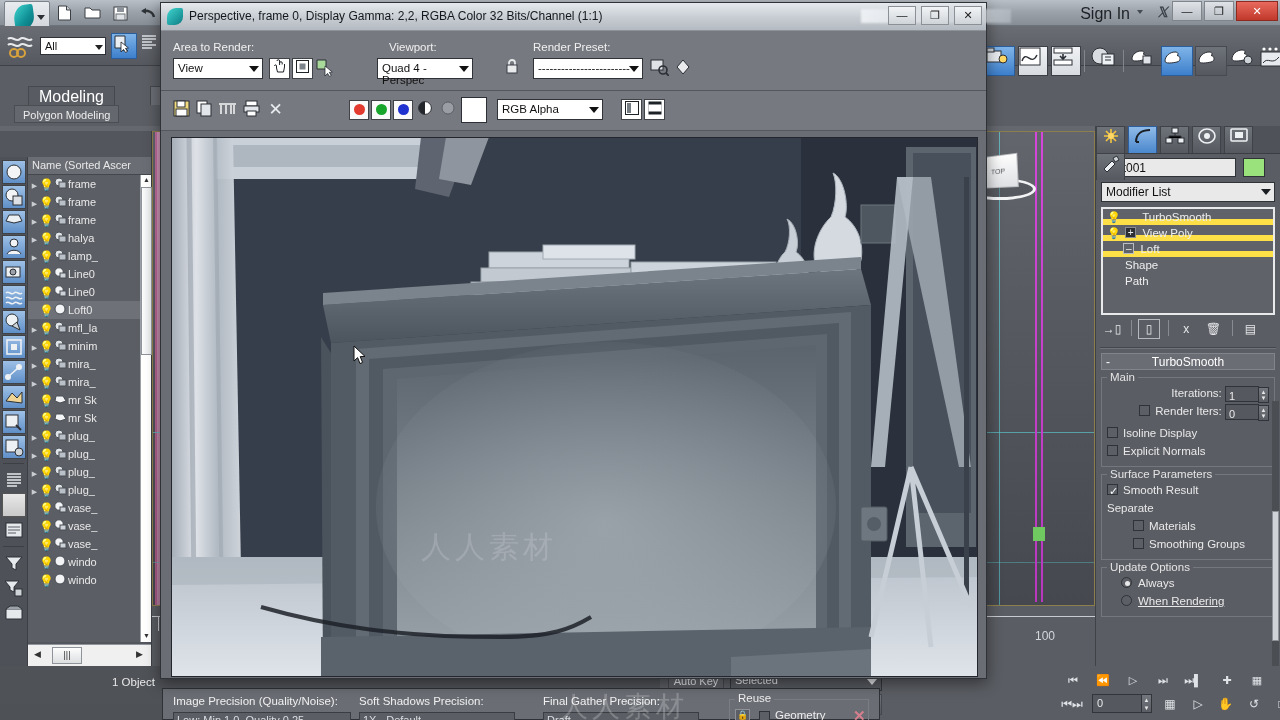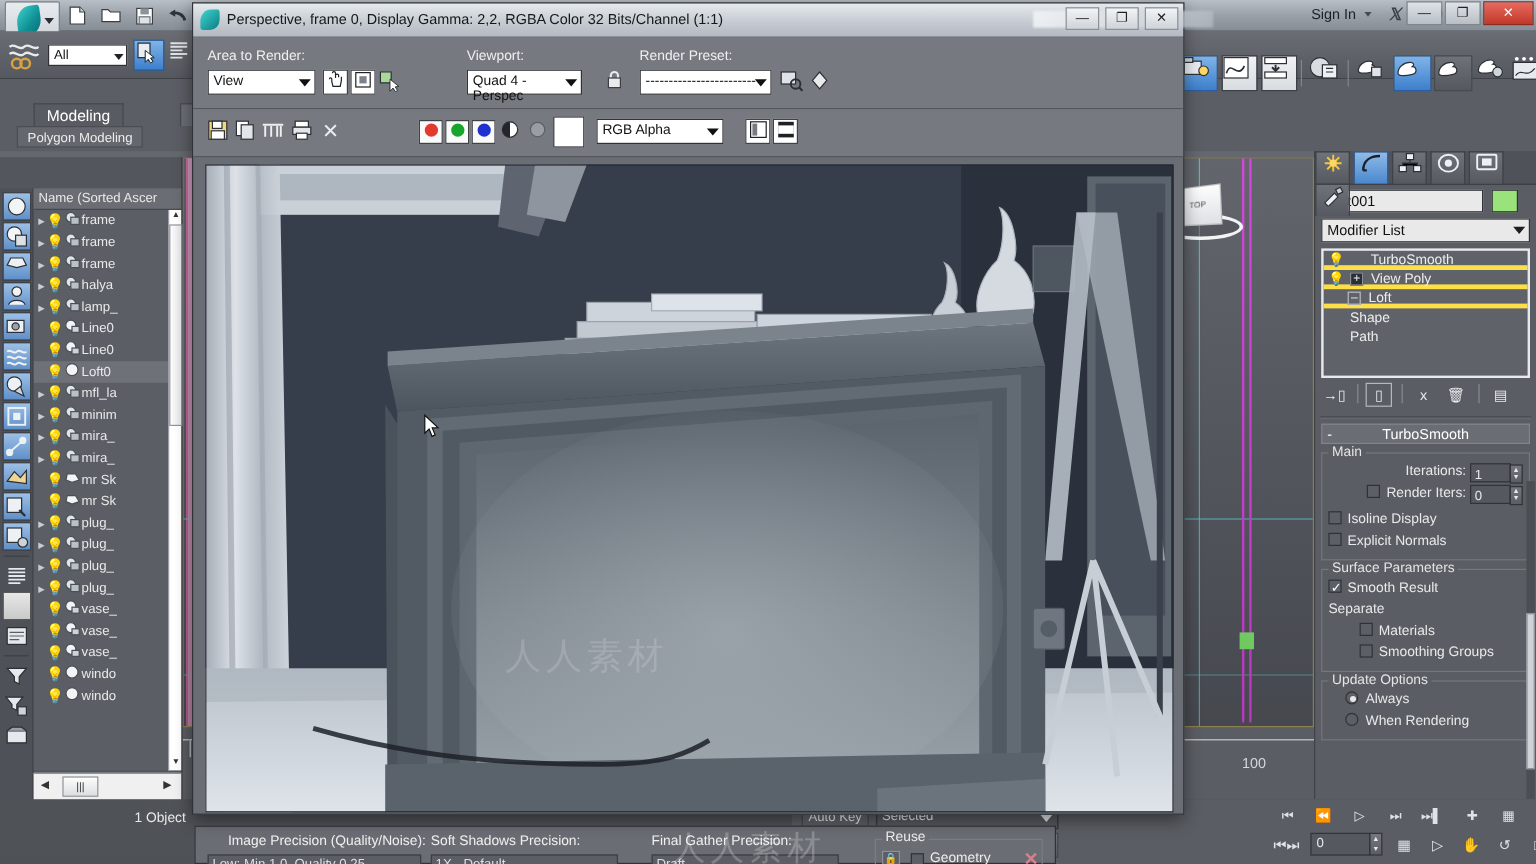--- a/index.html
+++ b/index.html
@@ -35,21 +35,21 @@
          display:inline-flex; align-items:center; justify-content:center;
          vertical-align:top; }
   .menu-item{ display:inline-block; padding:4px 9px; font-size:12px; color:#1d2125;
               vertical-align:top; margin-top:2px; }
   #winctl{ position:absolute; right:2px; top:1px; }
   .wbtn{ display:inline-block; width:30px; height:20px; border:1px solid #80858c;
          background:linear-gradient(#dfe3e8,#b9bec5); margin-left:-1px;
          text-align:center; line-height:18px; font-size:11px; color:#222; }
   .wbtn.close{ background:linear-gradient(#e86a5e,#c0392b); color:#fff; width:42px;
                border-color:#8d2b20; }
-  #signin{ position:absolute; right:150px; top:5px; font-size:12px; color:#1d2125; }
+  #signin{ position:absolute; right:150px; top:5px; font-size:16px; color:#1d2125; }
   .xlogo{ position:absolute; right:112px; top:4px; font-size:14px; color:#3b4148;
           font-weight:bold; font-style:italic;}
   .qhelp{ position:absolute; right:78px; top:3px; width:17px;height:17px;
           border:1.6px solid #3b4148; border-radius:50%; text-align:center;
           line-height:14px; font-size:11px; color:#3b4148; font-weight:bold;}
   .dotcaret{ position:absolute; top:10px; width:0;height:0;
           border-left:3.5px solid transparent;border-right:3.5px solid transparent;
           border-top:4px solid #454b52;}
 
   
@@ -63,21 +63,21 @@
               border-left:4px solid transparent;border-right:4px solid transparent;
               border-top:5px solid #222;}
   .sq-btn{ position:absolute; width:26px; height:26px; top:7px;
            border:1px solid #3c4046; background:linear-gradient(#70747b,#55585e);}
   .sq-btn.on{ background:linear-gradient(#7fb4e8,#3d7fcc); border-color:#2a5e9c;}
 
   
   #ribbon{ position:absolute; left:0; top:66px; width:1280px; height:60px;
            background:#5b5e64; }
   .rtab{ position:absolute; top:20px; height:19px; line-height:19px; padding:0 10px;
-         font-size:13px; color:#e3e3e3; background:#6b6e75; border:1px solid #45484d;
+         font-size:16px; color:#e3e3e3; background:#6b6e75; border:1px solid #45484d;
          border-bottom:none;}
   .rtab.active{ background:#585b61; color:#fff; }
   .rsub{ position:absolute; top:39px; left:14px; height:18px; line-height:18px;
          padding:0 8px; font-size:11px; color:#ececec; background:#64676d;
          border:1px solid #4a4d52; }
 
   
   #explorer{ position:absolute; left:0; top:131px; width:152px; height:535px;
              background:#53565c; border-right:1px solid #3c3f44; }
   #exp-menu{ height:26px; border-bottom:1px solid #46494e; position:relative; }
@@ -170,21 +170,21 @@
              border:1px solid #2f3236; vertical-align:top; margin-left:4px;}
   #cp-modlist{ margin:5px 5px 0 5px; height:20px; background:#e9e9e9;
                border:1px solid #2f3236; color:#111; font-size:12px; padding:2px 4px;
                position:relative;}
   #cp-modlist .cv{ position:absolute; right:3px; top:6px; width:0;height:0;
                border-left:5px solid transparent;border-right:5px solid transparent;
                border-top:6px solid #1b1e22;}
   #cp-stack{ margin:5px 5px 0 5px; height:108px; background:#5f6269;
              border:2px solid #e8e9eb; }
   .mrow{ height:16px; line-height:16px; font-size:11.5px; color:#eee;
-         border-bottom:4px solid #fde047; padding-left:3px; white-space:nowrap;}
+         border-bottom:6px solid #fde047; padding-left:3px; white-space:nowrap;}
   .mrow .b{ display:inline-block; width:16px; text-align:center; color:#f4e38e; font-size:11px;}
   .mrow .pl{ display:inline-block; width:11px; height:11px; line-height:9px; font-size:10px;
              text-align:center; background:#2b2e33; color:#eee; border:1px solid #8a8d93;
              vertical-align:1px; margin-right:3px;}
   .mrow .mm{ display:inline-block; width:11px; height:11px; line-height:9px; font-size:10px;
              text-align:center; background:#5f6269; color:#eee; border:1px solid #babdc2;
              vertical-align:1px; margin-right:3px;}
   .mrow.sub{ padding-left:22px; border-bottom:none; }
   #cp-stacktools{ margin:4px 5px 0 5px; height:22px; text-align:left; }
   .stbtn{ display:inline-block; width:22px; height:20px; margin-right:2px;
@@ -749,21 +749,21 @@
         <div class="prow" style="padding-left:26px;">
           <span class="ck"></span><span>Smoothing Groups</span>
         </div>
       </div>
 
       <div class="grp">
         <span class="gl">Update Options</span>
         <div class="prow" style="padding-left:14px;">
           <span class="rd on"></span><span>Always</span>
         </div>
-        <div class="prow" style="padding-left:14px;">
+        <div class="prow" style="padding-left:14px;text-decoration:underline;">
           <span class="rd"></span><span>When Rendering</span>
         </div>
       </div>
     </div>
 
     <div id="cp-scroll">
       <div class="tr"></div>
       <div class="th"></div>
     </div>
   </div>
@@ -854,21 +854,21 @@
           <rect x="2" y="6" width="20" height="14" fill="#e7eaee" stroke="#2c3036"></rect>
           <circle cx="5" cy="3" r="1.6" fill="#fff"></circle>
           <circle cx="11" cy="3" r="1.6" fill="#fff"></circle>
           <circle cx="17" cy="3" r="1.6" fill="#fff"></circle>
           <path d="M4 17c5-7 9 3 16-6" stroke="#2c3036" fill="none"></path>
         </svg>
     </div>
   </div>
 
   <div id="rsd">
-    <div class="fl" style="left:27px;top:6px;">Image Precision (Quality/Noise):</div>
+    <div class="fl" style="left:10px;top:6px;">Image Precision (Quality/Noise):</div>
     <div class="fld" style="left:10px;top:23px;width:178px;">Low: Min 1.0, Quality 0.25</div>
 
     <div class="fl" style="left:196px;top:6px;">Soft Shadows Precision:</div>
     <div class="fld" style="left:196px;top:23px;width:156px;">1X - Default</div>
 
     <div class="fl" style="left:380px;top:6px;">Final Gather Precision:</div>
     <div class="fld" style="left:380px;top:23px;width:156px;">Draft</div>
 
     <div class="gbx" style="left:566px;top:10px;width:140px;height:22px;"></div>
     <div class="gbl" style="left:572px;top:3px;">Reuse</div>
@@ -910,21 +910,21 @@
       </div>
       <div class="rbtn flat" style="left:154px;top:27px;">
         <svg width="20" height="19" viewBox="0 0 20 19">
             <path d="M1 2h9v9H1z" fill="#a8d99a" stroke="#2c3036"></path>
             <path d="M9 8l6 9-2 .5L9 14z" fill="#1b2026"></path>
             <path d="M9 8v10l2.5-2.6 2 3 1.8-1-2-3 3-.4z" fill="#fff" stroke="#1b2026" stroke-width=".7"></path>
           </svg>
       </div>
 
       <div class="rlbl" style="left:228px;top:10px;">Viewport:</div>
-      <div class="rcombo" style="left:228px;top:27px;width:96px;">
+      <div class="rcombo" style="left:216px;top:27px;width:96px;">
         <span>Quad 4 - Perspec</span>
         <span class="cv"></span>
       </div>
       <div class="rbtn flat" style="left:340px;top:27px;">
         <svg width="14" height="17" viewBox="0 0 14 17">
             <path d="M4 7V5a3 3 0 016 0v2" stroke="#e8eaec" stroke-width="1.8" fill="none"></path>
             <rect x="2" y="7" width="10" height="8" fill="#e8eaec" stroke="#3b4046"></rect>
           </svg>
       </div>
 

